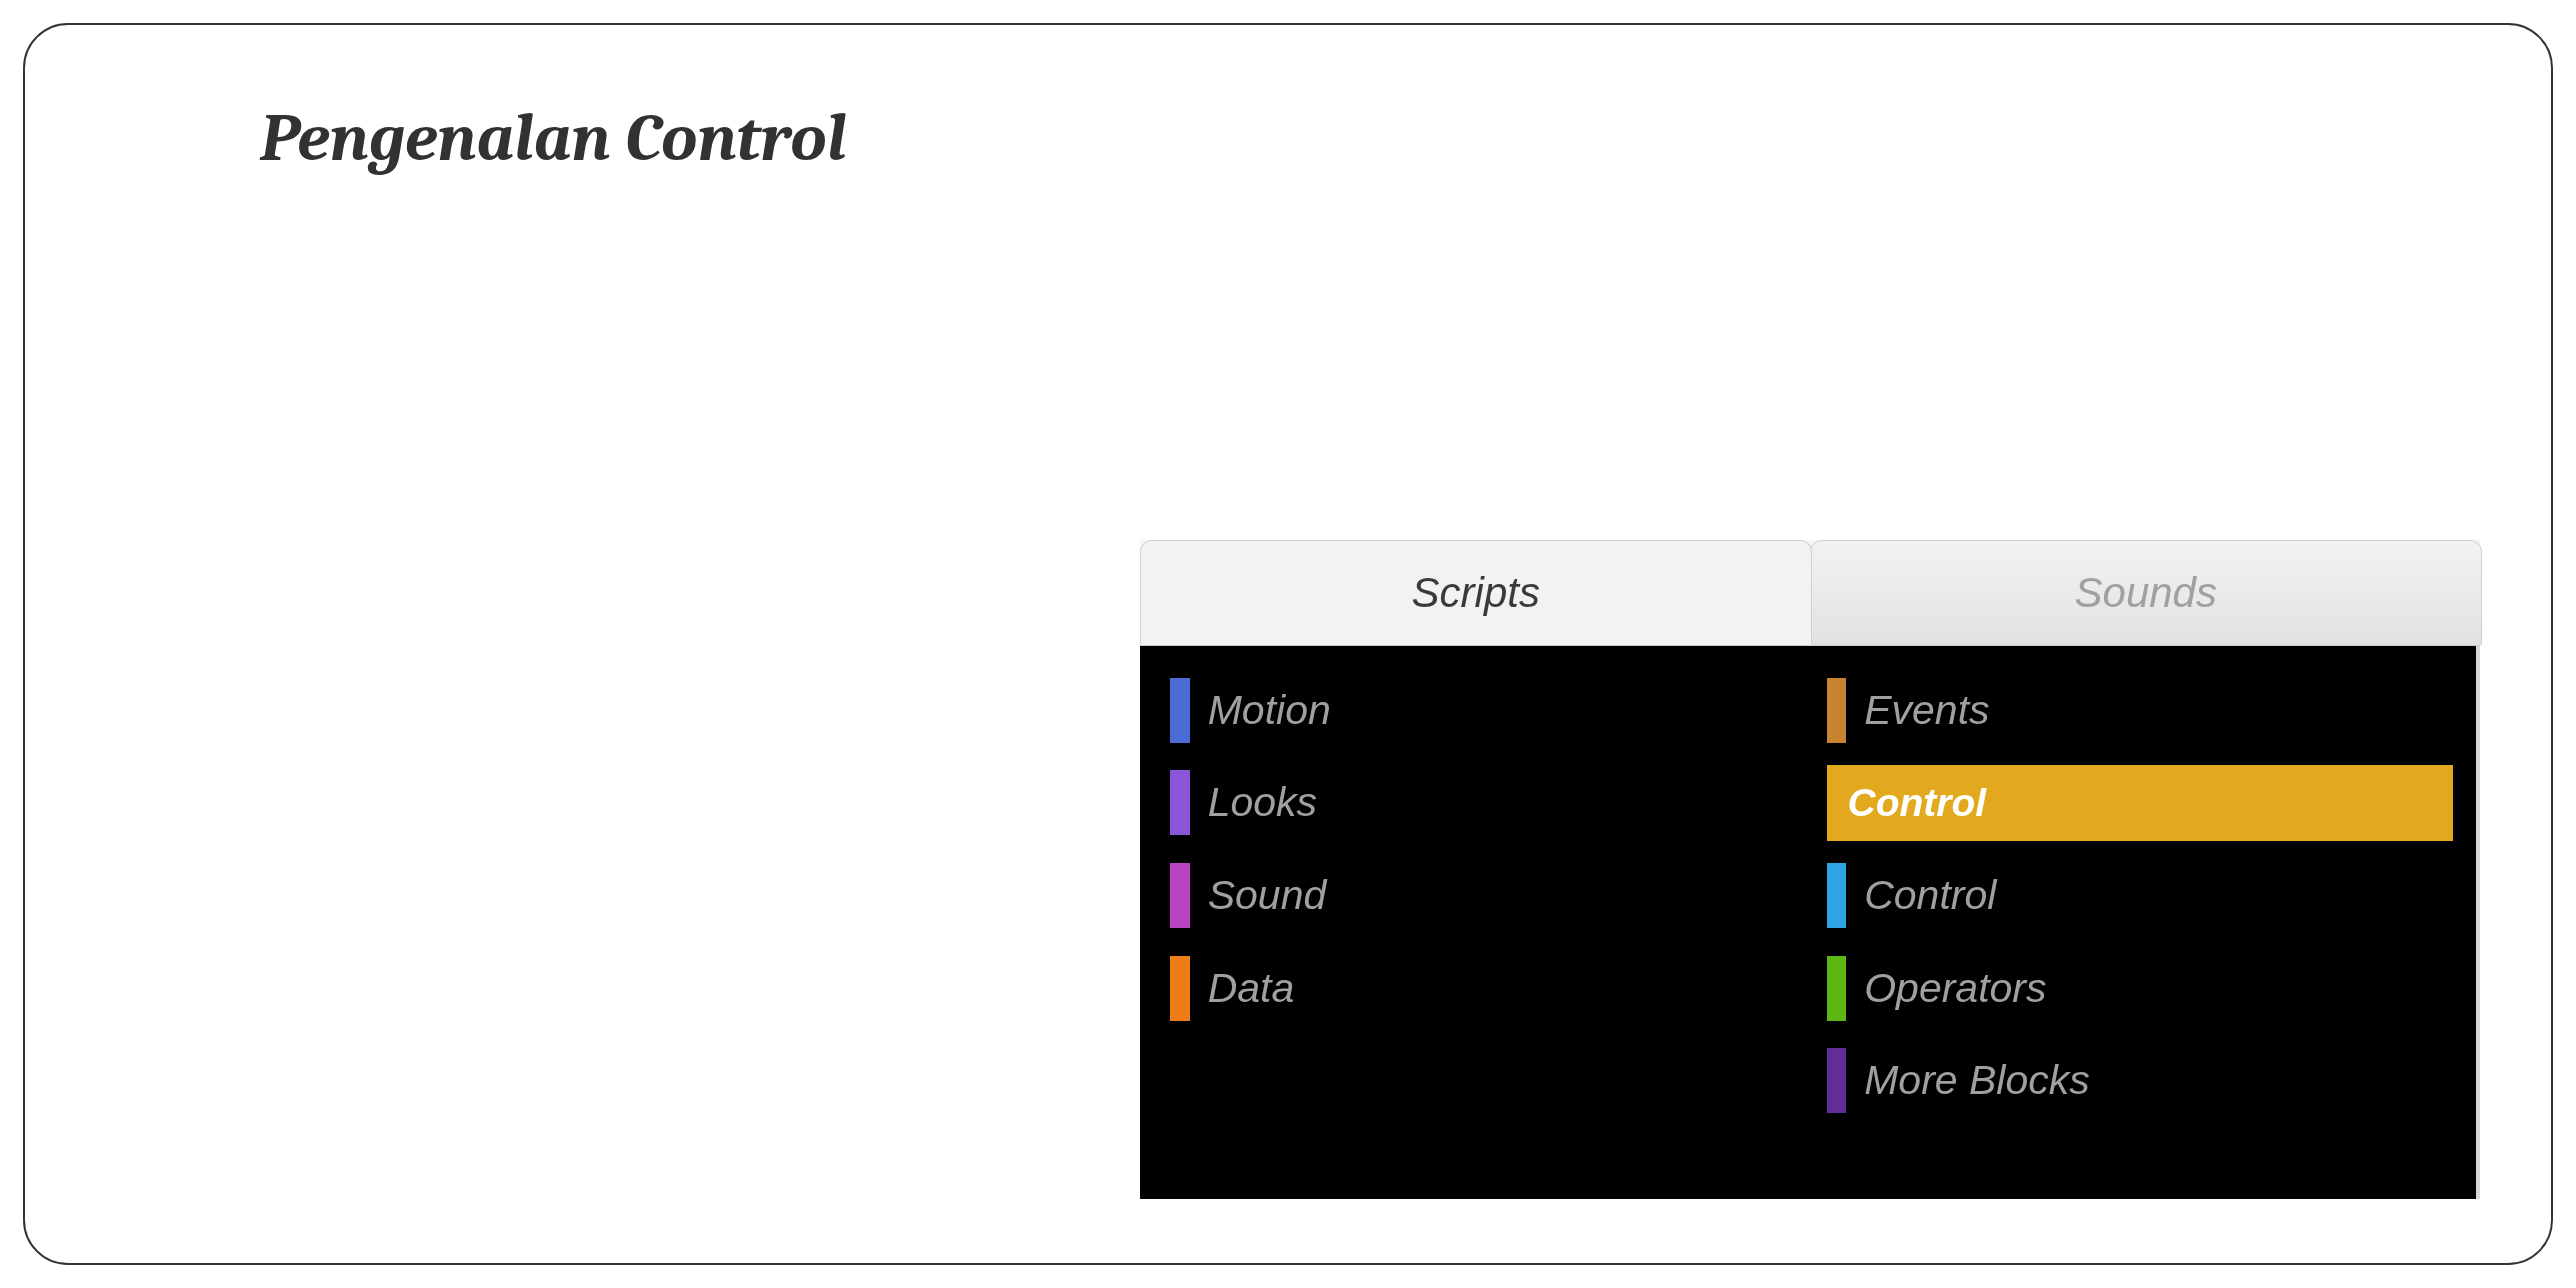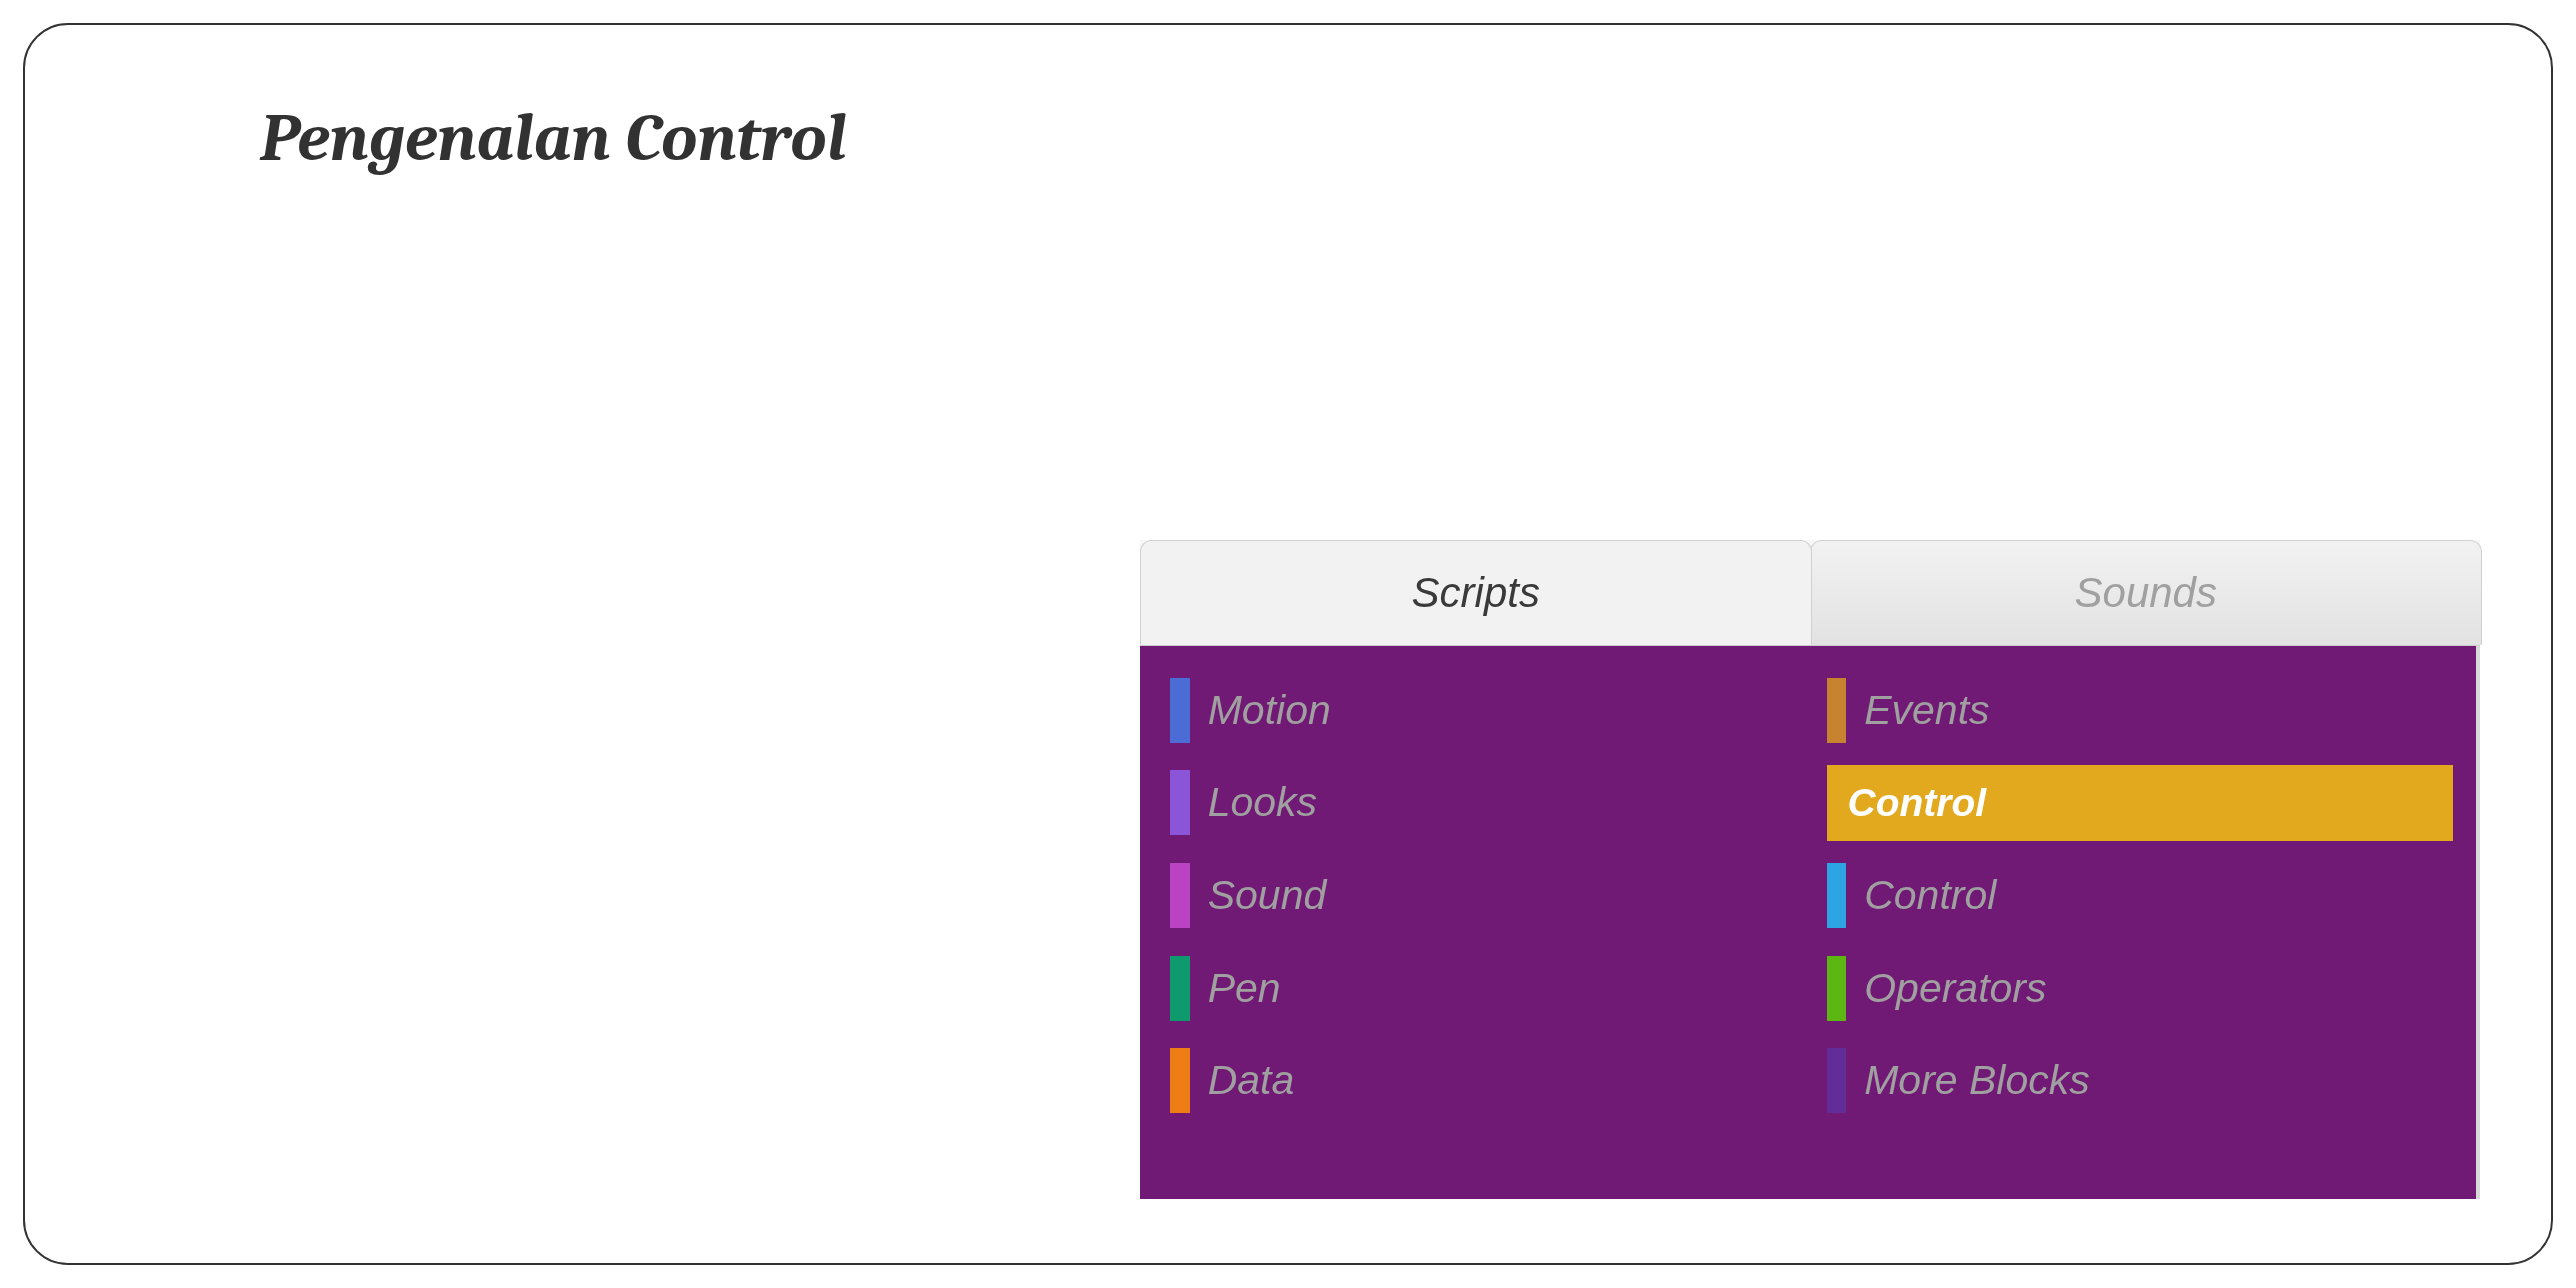--- a/index.html
+++ b/index.html
@@ -70,21 +70,21 @@
       background: linear-gradient(#f2f2f2, #e2e2e2);
     }
     .tab.active {
       color: #3a3a3a;
       font-weight: 400;
       background: #f2f2f2;
       border-bottom: 1.5px solid #f2f2f2;
       z-index: 2;
     }
     .categories-area {
-      background: #701a75;
+      background: #000000;
       padding: 26px 23px 15px 30px;
       display: flex;
       gap: 30px;
       border-right: 4.5px solid #d8d8d8;
       height: calc(100% - 106px);
     }
     .cat-column {
       flex: 1;
       display: flex;
       flex-direction: column;
@@ -131,24 +131,20 @@
         </div>
         <div class="cat-item">
           <div class="swatch" style="background:#8a55d7"></div>
           <span>Looks</span>
         </div>
         <div class="cat-item">
           <div class="swatch" style="background:#bb42c3"></div>
           <span>Sound</span>
         </div>
         <div class="cat-item">
-          <div class="swatch" style="background:#0e9a6c"></div>
-          <span>Pen</span>
-        </div>
-        <div class="cat-item">
           <div class="swatch" style="background:#ee7d16"></div>
           <span>Data</span>
         </div>
       </div>
       <div class="cat-column">
         <div class="cat-item">
           <div class="swatch" style="background:#c88330"></div>
           <span>Events</span>
         </div>
         <div class="cat-item selected">

